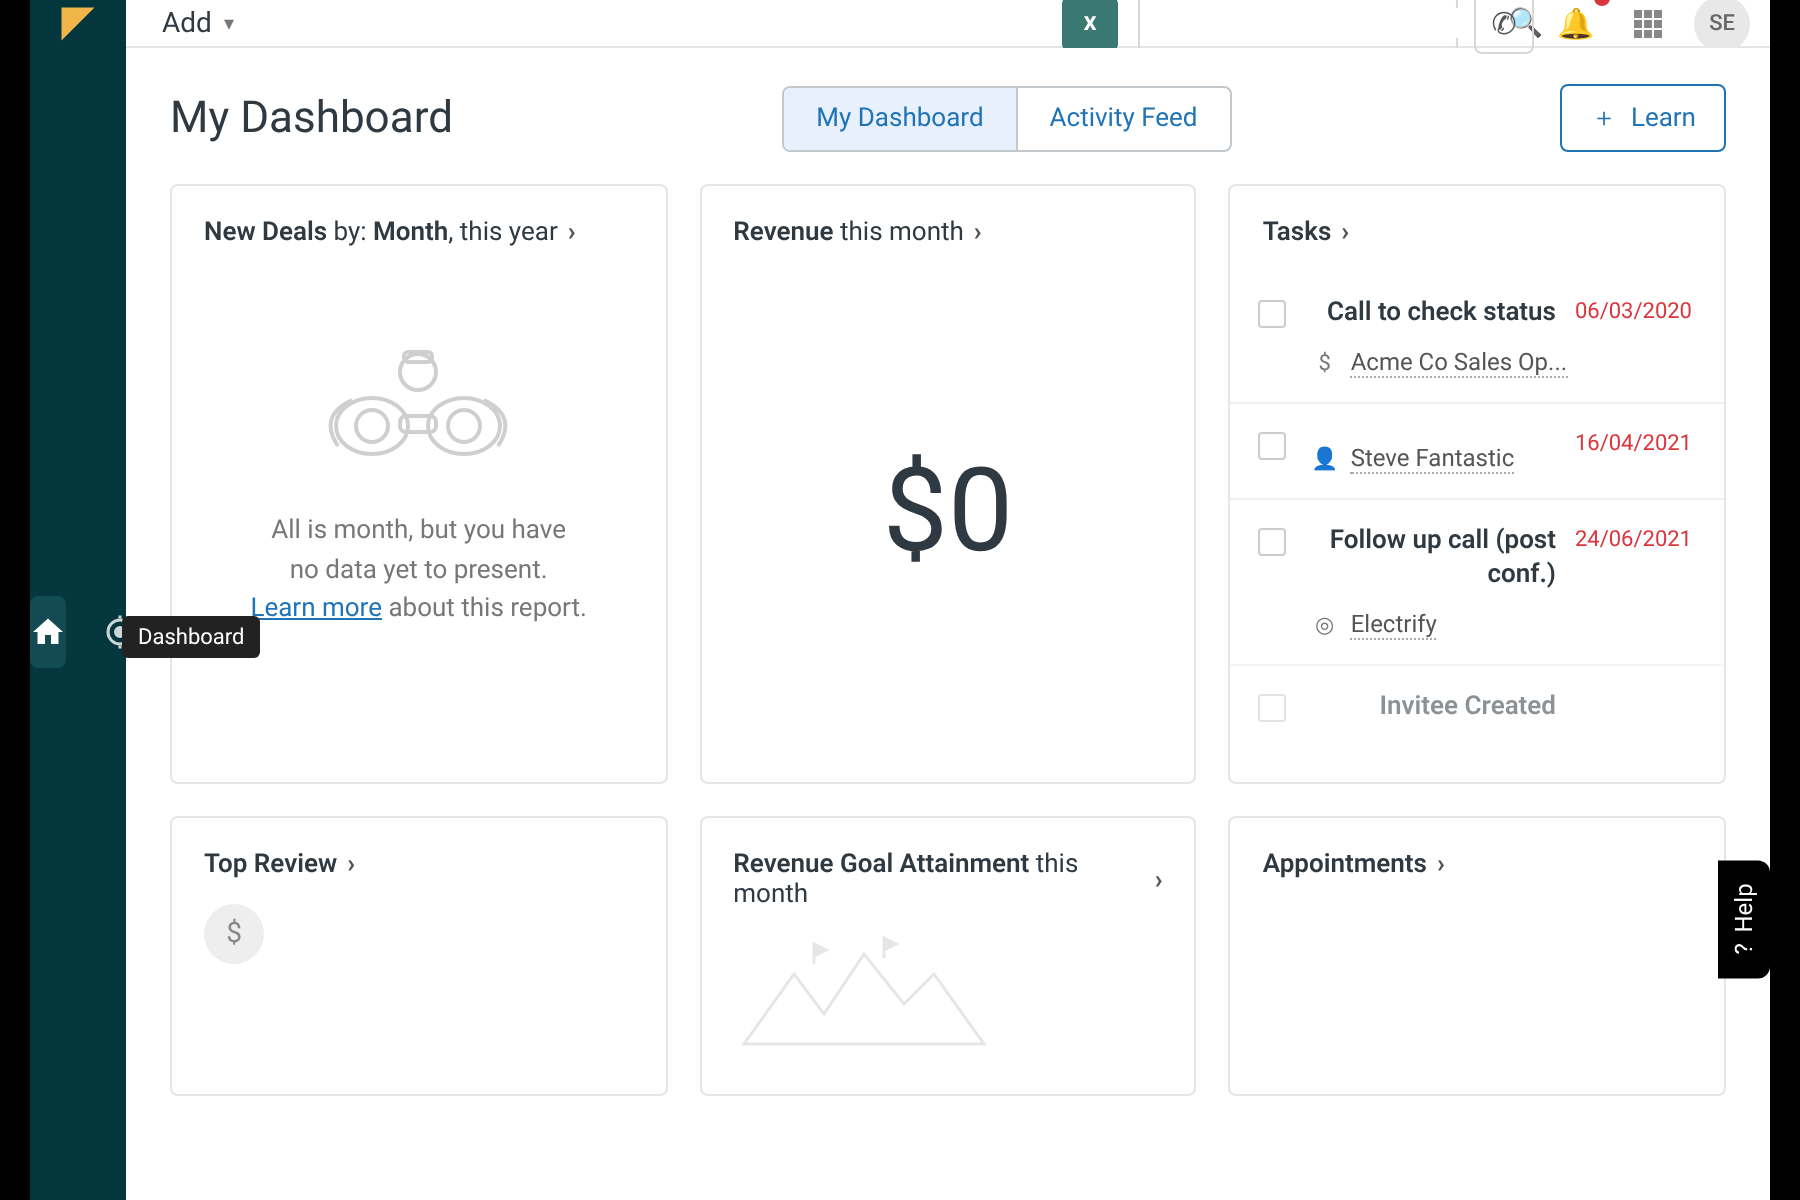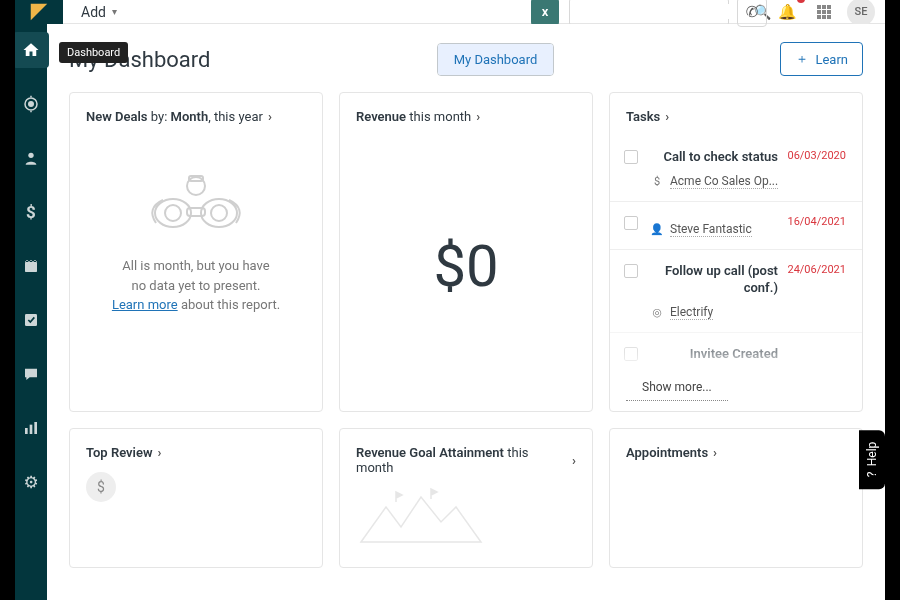--- a/index.html
+++ b/index.html
@@ -23,21 +23,21 @@
 .search-icn { color: #888; font-size: 14px; }
 .tb-icon { width: 30px; height: 30px; border: 1px solid #d8d8d8; border-radius: 4px; display: flex; align-items: center; justify-content: center; color: #555; margin-right: 6px; cursor: pointer; position: relative; font-size: 15px; }
 .tb-icon.plain { border: none; }
 .notif-dot { position: absolute; top: -2px; right: -2px; width: 8px; height: 8px; background: #d9363e; border-radius: 50%; }
 .avatar { width: 28px; height: 28px; border-radius: 50%; background: #e8e8e8; color: #666; font-size: 11px; font-weight: 500; display: flex; align-items: center; justify-content: center; margin-left: 2px; }
 
 
 .body { flex: 1; display: flex; overflow: hidden; }
 
 
-.sidebar { width: 32px; background: #03363d; display: flex; flex-direction: column; align-items: center; padding-top: 8px; gap: 18px; position: relative; }
+.sidebar { width: 48px; background: #03363d; display: flex; flex-direction: row; align-items: center; padding-top: 8px; gap: 18px; position: relative; }
 .side-item { width: 36px; height: 36px; display: flex; align-items: center; justify-content: center; color: #cdd6d7; border-radius: 4px; cursor: pointer; font-size: 17px; position: relative; }
 .side-item.active { background: #144a52; color: #fff; }
 .tooltip { position: absolute; left: 46px; top: 10px; background: #222; color: #fff; font-size: 11px; padding: 4px 8px; border-radius: 3px; white-space: nowrap; z-index: 30; }
 
 
 .main { flex: 1; overflow-y: auto; background: #fff; }
 .main-head { display: flex; align-items: center; padding: 18px 22px 16px; }
 .page-title { font-size: 22px; font-weight: 400; color: #2f3941; }
 .htabsw { flex: 1; display: flex; justify-content: center; }
 .htabs { display: flex; border: 1px solid #c2c8cc; border-radius: 4px; overflow: hidden; }
@@ -179,20 +179,21 @@
       </div>
       <div class="side-item">⚙</div>
     </div>
 
     <div class="main">
       <div class="main-head">
         <div class="page-title">My Dashboard</div>
         <div class="htabsw">
           <div class="htabs">
             <div class="htab active">My Dashboard</div>
+            <div class="htab">Activity Feed</div>
           </div>
         </div>
         <div class="widget-btn">
           <span>＋</span>
           <span>Learn</span>
         </div>
       </div>
 
       <div class="grid">
 
@@ -261,21 +262,20 @@
                   <span class="t-sub-icn">◎</span>
                   <span class="t-sub-txt">Electrify</span>
                 </div>
             </div>
             <div class="t-item" style="opacity:0.55">
               <div class="t-chk"></div>
               <div class="t-title">Invitee Created</div>
             </div>
             <div class="fade"></div>
           </div>
-          <div class="show-more">Show more...</div>
         </div>
 
         <div class="card second-row">
           <div class="card-head">
             <b>Top Review</b>
             <span class="chev">›</span>
           </div>
           <div class="deal-row">
             <div class="deal-ico">$</div>
           </div>

